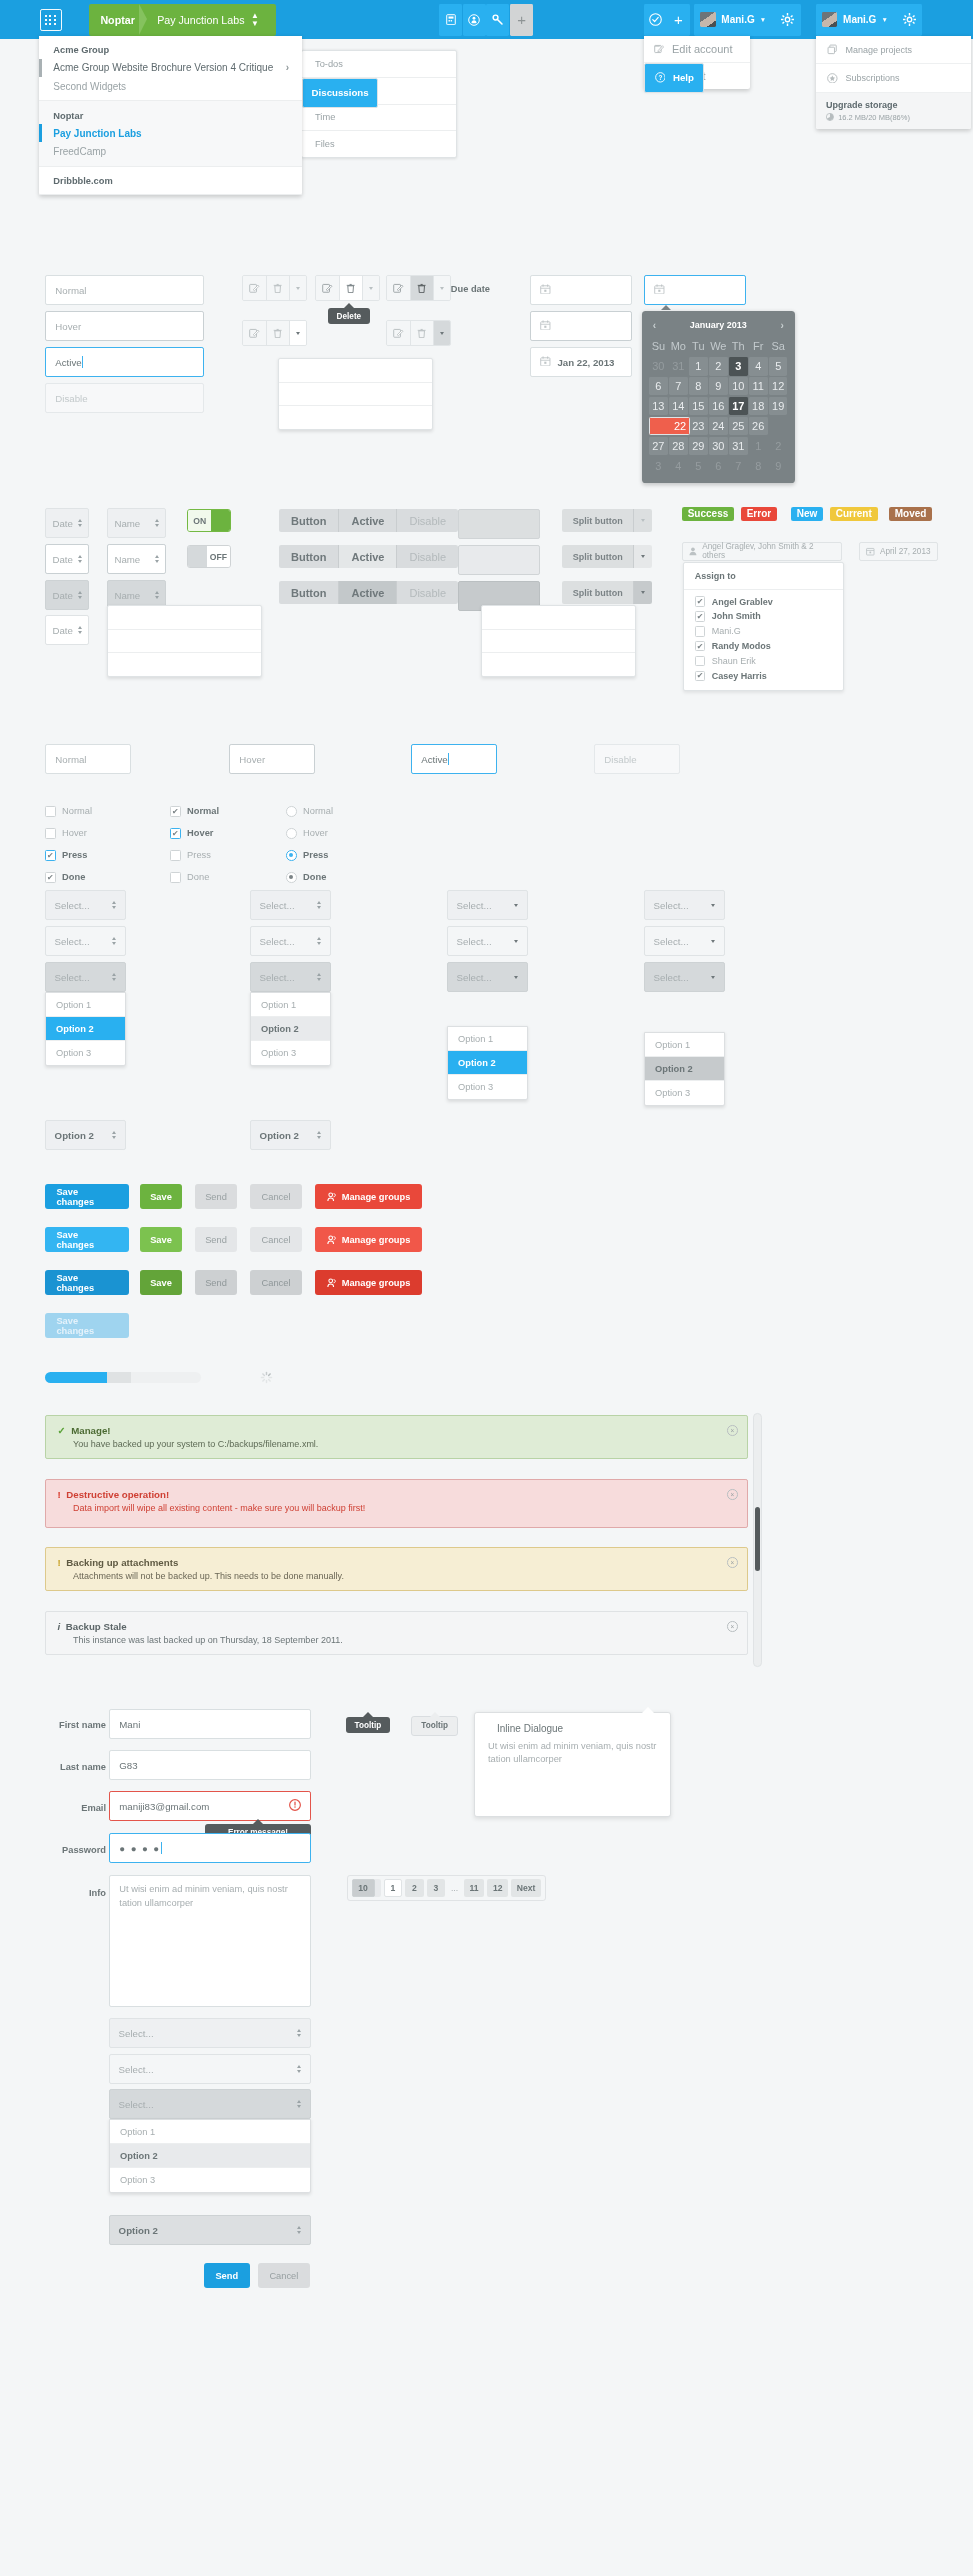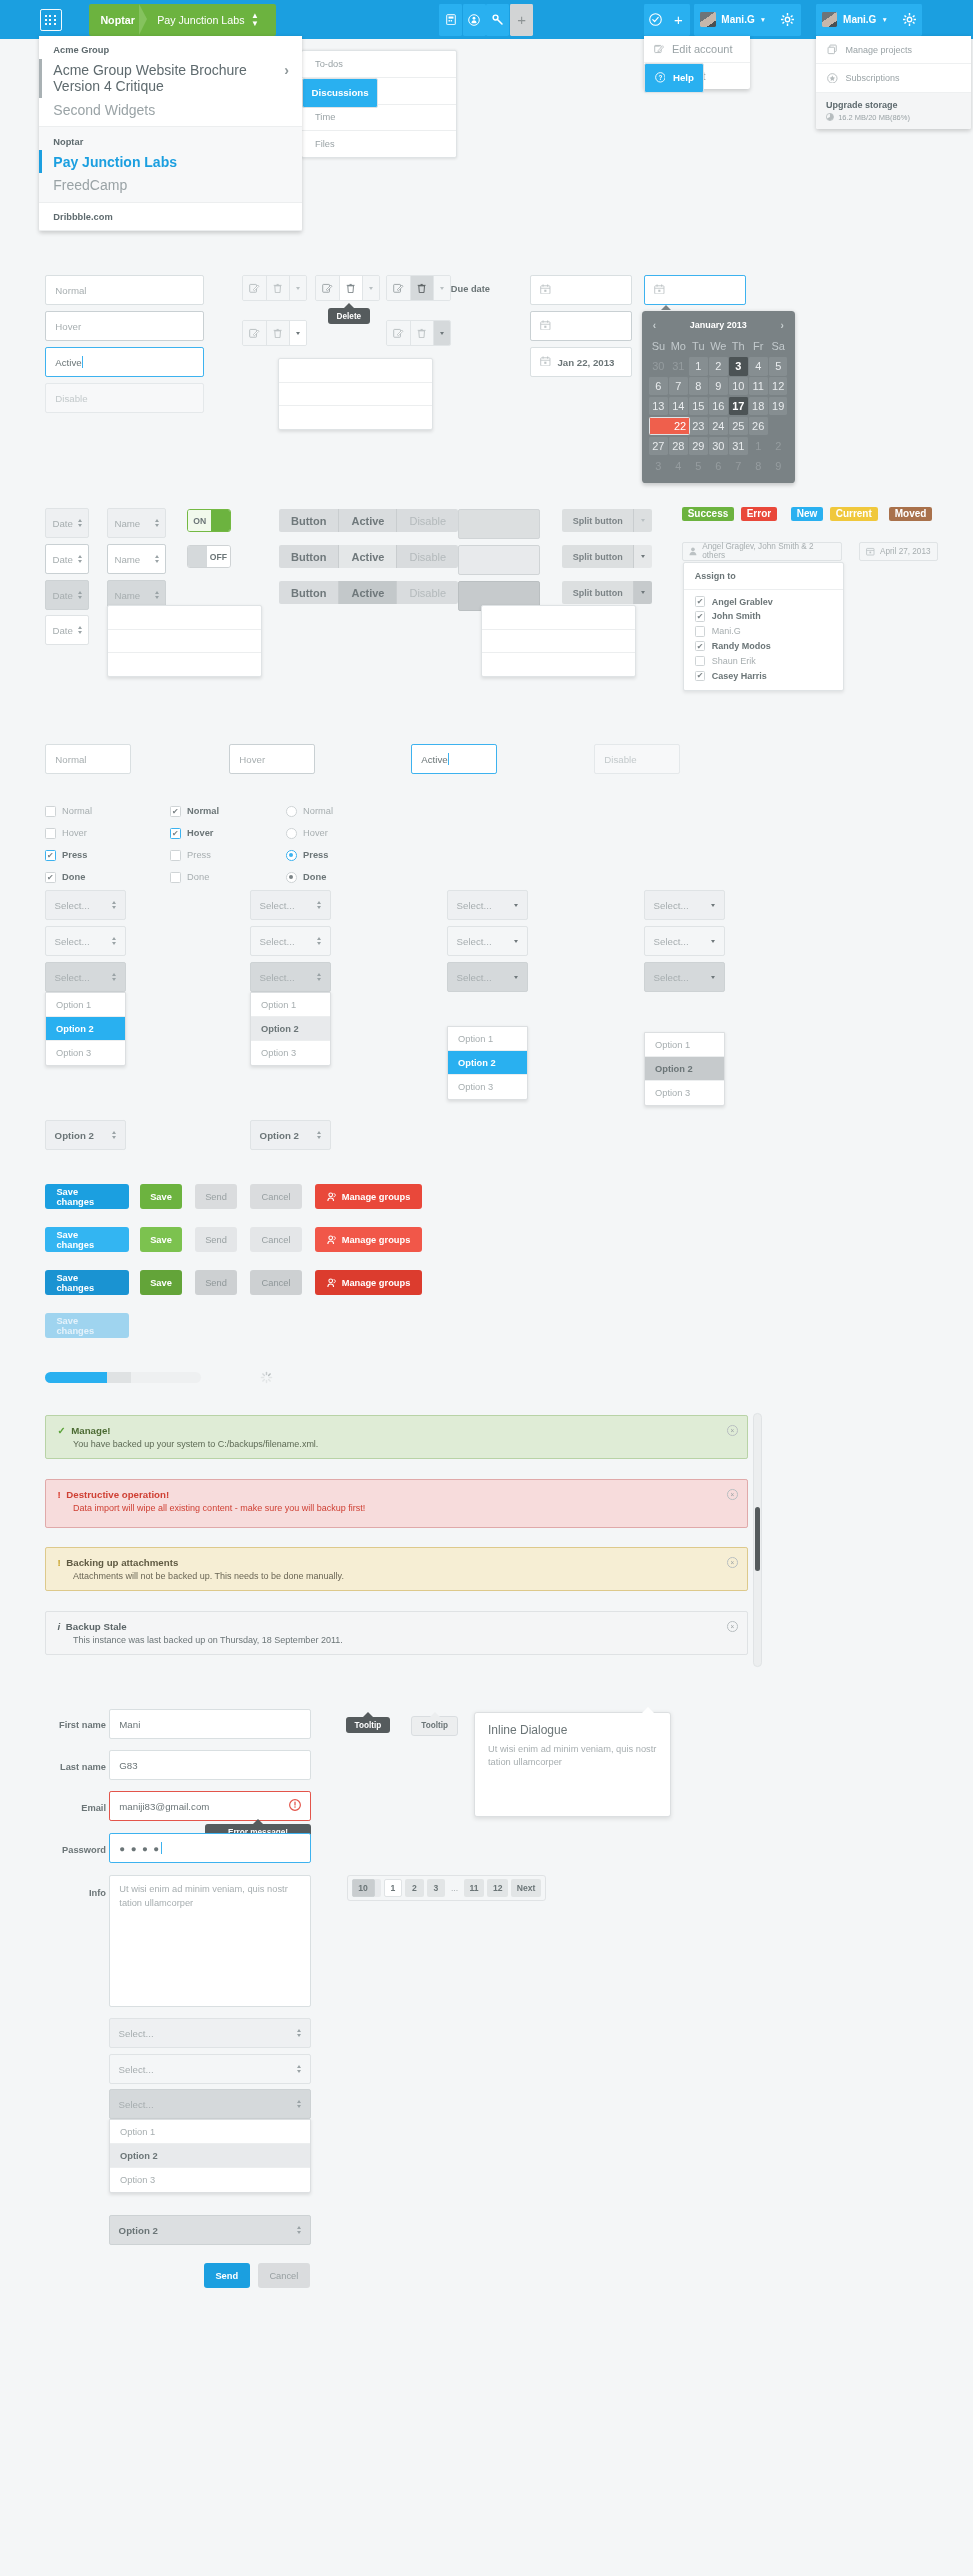--- a/index.html
+++ b/index.html
@@ -71,21 +71,21 @@
   .tb-right2{ position:absolute; left:816px; top:3.6px; display:flex; }
   
   .menu{
     position:absolute; background:#fff; border-radius:0 0 2.1px 2.1px;
     box-shadow:0 1.4px 4.3px rgba(0,0,0,.18); z-index:30;
   }
   .proj-menu{ left:39px; top:36px; width:263px; }
   .pm-sec{ padding:5px 0 5px 0; border-bottom:0.7px solid #eceeef; }
   .pm-sec.alt{ background:#f7f8f9; }
   .pm-hd{ font-weight:bold;color:#5e6a6e;font-size:9.3px;padding:4.3px 13px 3.6px 14.3px;}
-  .pm-item{ color:#9aa3a6;font-size:14px;padding:3.6px 13px 3.6px 14.3px;position:relative;display:flex;justify-content:space-between;}
+  .pm-item{ color:#9aa3a6;font-size:10px;padding:3.6px 13px 3.6px 14.3px;position:relative;display:flex;justify-content:space-between;}
   .pm-item.cur{ color:#5e6a6e; }
   .pm-item.active{ color:#1b9fe0; font-weight:bold; }
   .pm-item .bar{ position:absolute;left:0;top:0;bottom:0;width:2.9px;background:#a9b1b4; }
   .pm-item.active .bar{ background:#1b9fe0; }
   .pm-item .arw{ color:#8e9799;font-weight:bold; }
   .side-menu{
     position:absolute; left:301px; top:50px; width:156px;
     background:#fff;border:0.7px solid #dfe3e5;border-radius:2.1px;
     box-shadow:0 0.7px 2.9px rgba(0,0,0,.10); z-index:25;
   }
@@ -224,21 +224,21 @@
   .pg{ position:absolute;display:flex;align-items:center;border:0.7px solid #e0e3e5;border-radius:2.9px;background:#f4f6f7;padding:2.9px 3.6px;gap:2.9px;}
   .pg .p{ height:18.6px;min-width:18.6px;border-radius:2.1px;background:#e2e5e6;color:#6b7577;font-size:8.6px;font-weight:bold;
           display:flex;align-items:center;justify-content:center;padding:0 5.7px;}
   .pg .p.cur{ background:#fff;border:0.7px solid #dfe3e5; }
   .pg .p.sel{ background:#c9cdcf; }
   .pg .p.lite{ color:#9aa1a3;font-weight:normal;background:#e8eaec; }
   .pg .dots{ color:#a7aeb0;font-size:8.6px;padding:0 2.9px; }
   
   .dlg{ position:absolute;background:#fff;border:0.7px solid #dcdfe1;border-radius:2.9px;box-shadow:0 1.4px 4.3px rgba(0,0,0,.10);padding:10px 13px;}
   .dlg:after{ content:"";position:absolute;right:15.7px;top:-6.4px;border-left:6.4px solid transparent;border-right:6.4px solid transparent;border-bottom:6.4px solid #fff;}
-  .dlg .t{ font-size:12px;color:#6b7577;margin-bottom:5.7px; }
+  .dlg .t{ font-size:10px;color:#6b7577;margin-bottom:5.7px;margin-left:9px; }
   .dlg .b{ font-size:9.3px;color:#a7aeb0;line-height:1.45; }
   .tip-lt{ position:absolute;background:#eceeef;border:0.7px solid #d9dde0;border-radius:2.9px;padding:4.3px 9.3px;color:#6b7577;font-size:8.2px;font-weight:bold;}
   .tip-lt:after{content:"";position:absolute;left:50%;margin-left:-5px;top:-5px;border-left:5px solid transparent;border-right:5px solid transparent;border-bottom:5px solid #eceeef;}
   
   .prog{ position:absolute;height:11.4px;border-radius:5.7px;background:#eef0f1;overflow:hidden;display:flex; }
   .prog .f{ background:#29b0f0;height:100%; }
   .prog .f2{ background:#dfe2e3;height:100%; }
   .scrollbar{ position:absolute;width:8.6px;background:#eceeef;border:0.7px solid #e0e3e5;border-radius:4.3px; }
   .scrollbar .th{ position:absolute;left:0.7px;width:5.7px;background:#555b5d;border-radius:2.9px; }
   .lbl-r{ position:absolute;text-align:right;color:#6b7577;font-weight:bold;font-size:9.3px; }

